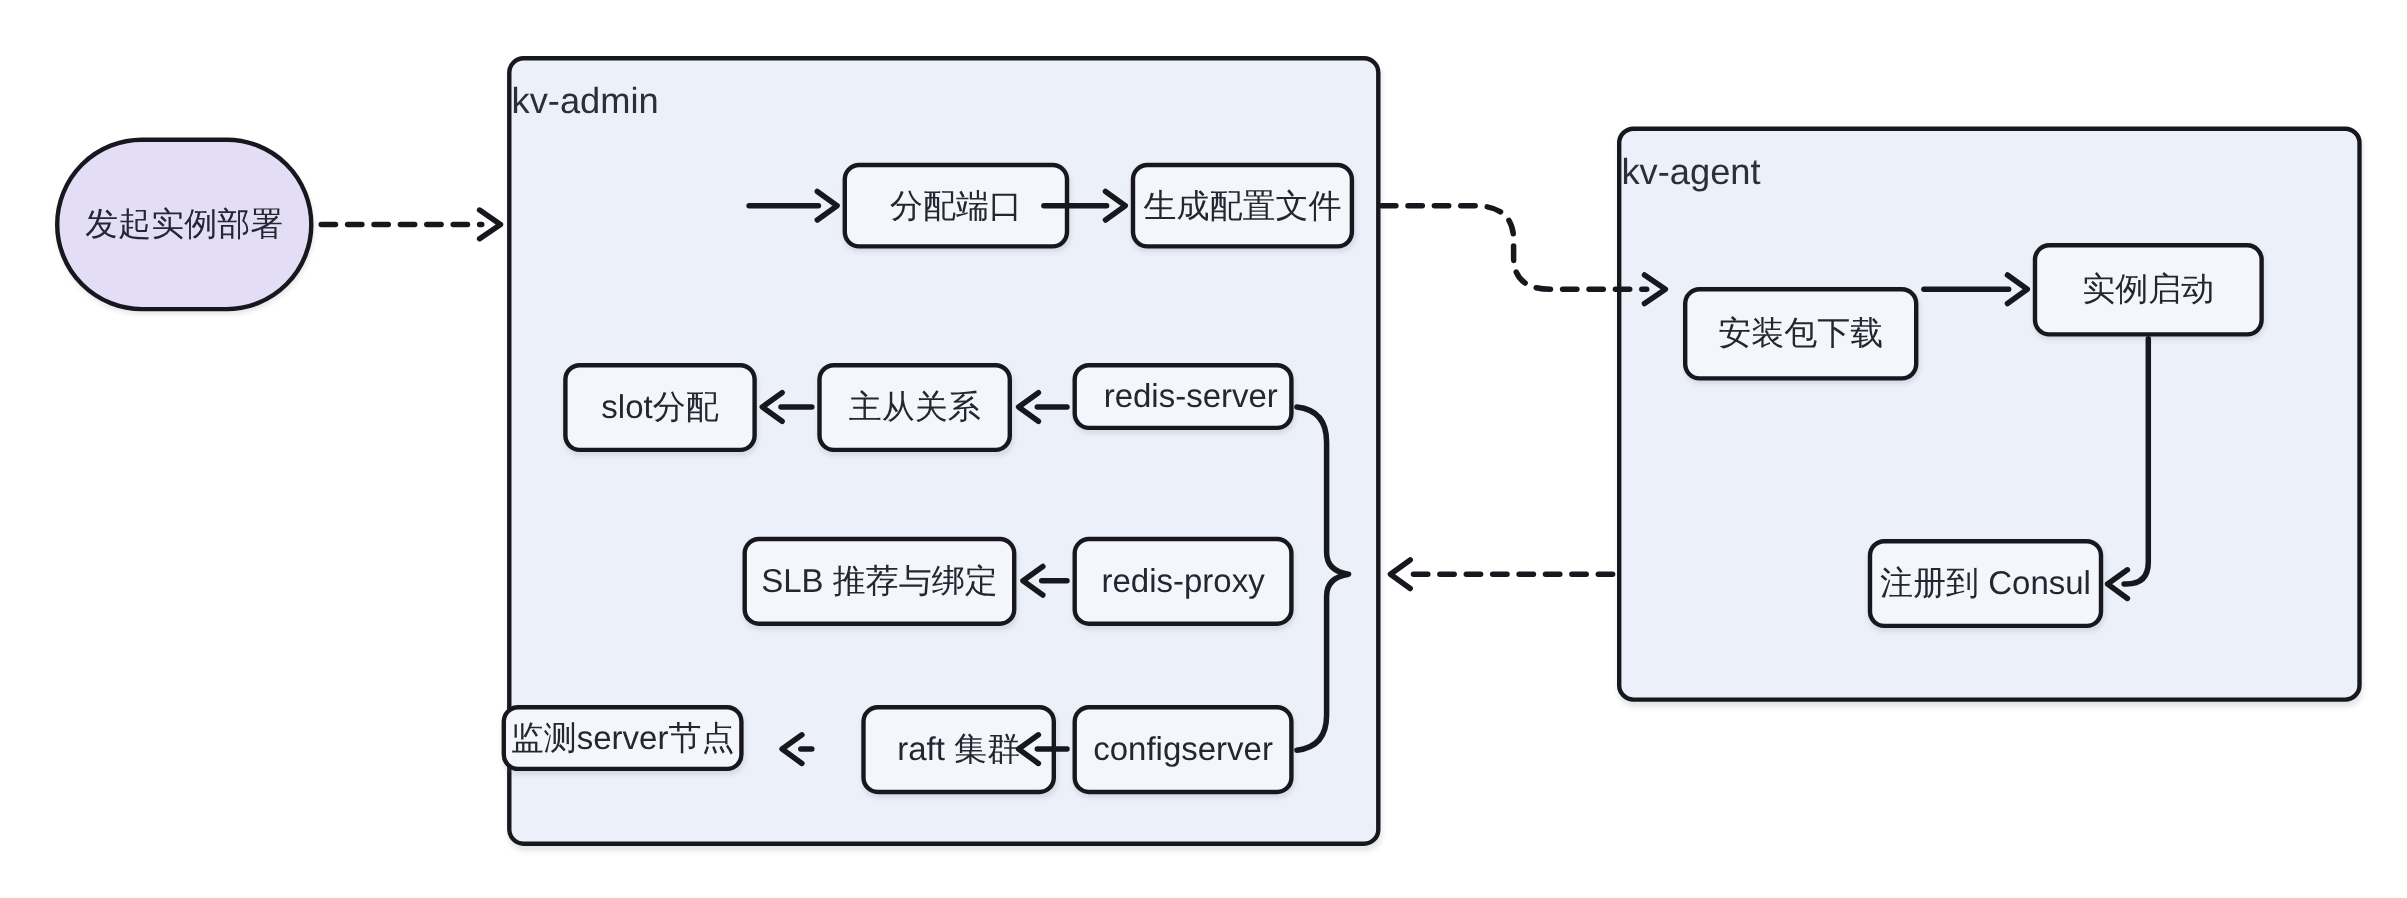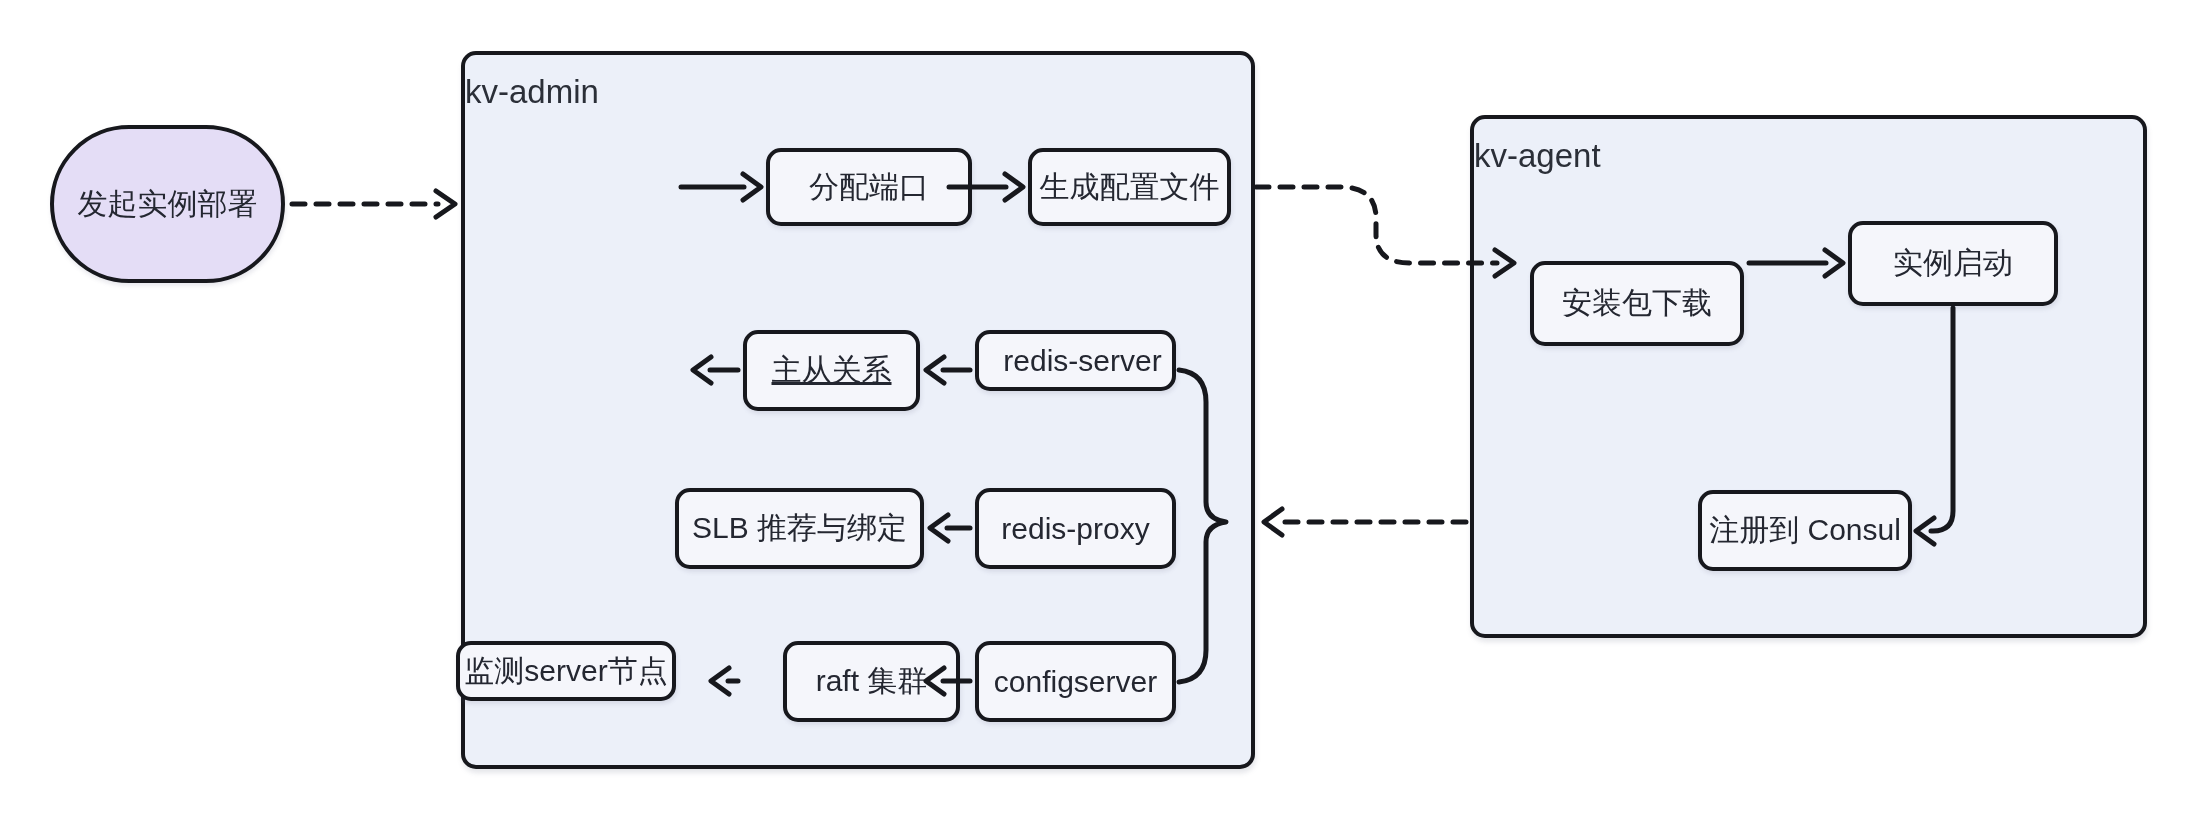--- a/index.html
+++ b/index.html
@@ -85,21 +85,22 @@
 
   <div class="group" style="left:1470px;top:115px;width:677px;height:523px;">
     <div class="group-title">kv-agent</div>
   </div>
 
   <div class="stadium" style="left:50px;top:125px;width:235px;height:158px;">发起实例部署</div>
 
   <div class="node" style="left:766px;top:148px;width:206px;height:78px;">分配端口</div>
   <div class="node" style="left:1028px;top:148px;width:203px;height:78px;">生成配置文件</div>
 
-  <div class="node" style="left:743px;top:330px;width:177px;height:81px;text-decoration:underline;">主从关系</div>
+  <div class="node" style="left:512px;top:330px;width:176px;height:81px;">slot分配</div>
+  <div class="node" style="left:743px;top:330px;width:177px;height:81px;">主从关系</div>
   <div class="node" style="left:975px;top:330px;width:201px;height:61px;padding-left:14px;">redis-server</div>
 
   <div class="node" style="left:675px;top:488px;width:249px;height:81px;">SLB 推荐与绑定</div>
   <div class="node" style="left:975px;top:488px;width:201px;height:81px;">redis-proxy</div>
 
   <div class="node" style="left:456px;top:641px;width:220px;height:60px;">监测server节点</div>
   <div class="node" style="left:743px;top:641px;width:177px;height:81px;margin-left:40px;">raft 集群</div>
   <div class="node" style="left:975px;top:641px;width:201px;height:81px;">configserver</div>
 
   <div class="node" style="left:1530px;top:221px;width:214px;height:85px;margin-top:40px;">安装包下载</div>

